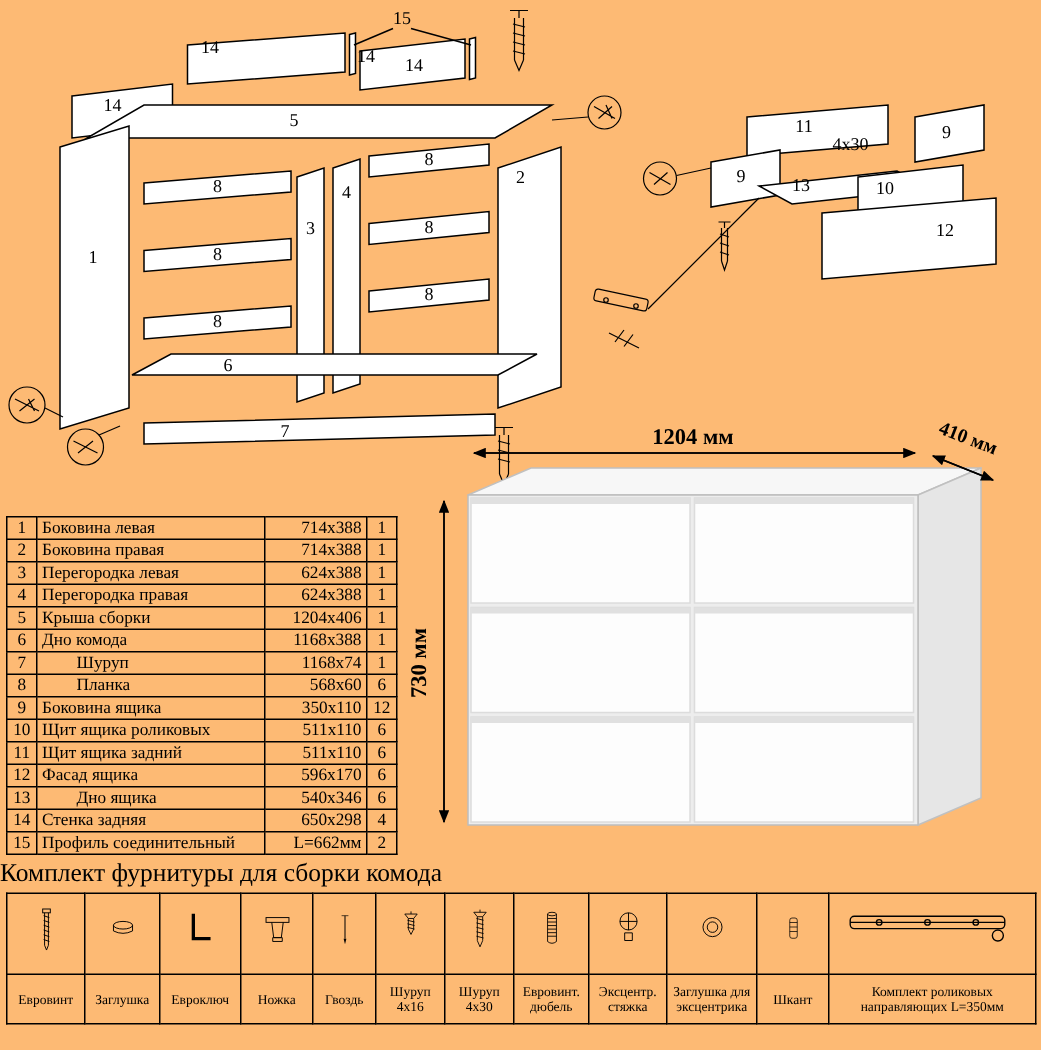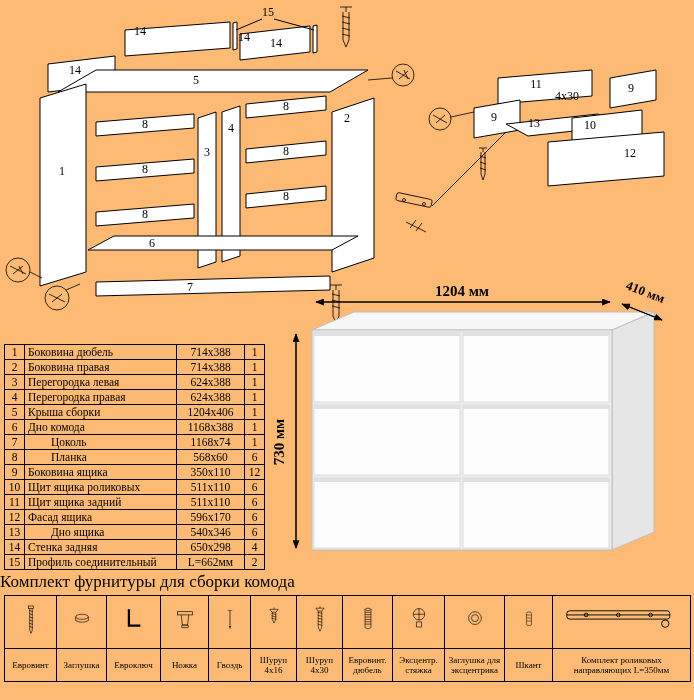--- a/index.html
+++ b/index.html
@@ -30,21 +30,21 @@
     position: absolute; left: 4px; top: 344px;
     border-collapse: collapse; table-layout: fixed;
     font-size: 11.5px;
   }
   table.parts td {
     border: 1px solid #000;
     height: 14px; line-height: 13px;
     padding: 0 3px; white-space: nowrap; overflow: hidden;
   }
   table.parts td.num  { text-align: center; padding: 0 1px; }
-  table.parts td.size { text-align: center; }
+  table.parts td.size { text-align: right; }
   table.parts td.qty  { text-align: center; padding: 0 1px; }
   table.parts td.name.indent { padding-left: 26px; }
 
   
   .kit-title {
     position: absolute; left: 0; top: 572px; width: 100%;
     text-align: left; font-size: 17px;
   }
 
   
@@ -182,21 +182,21 @@
   <table class="parts">
     <colgroup>
         <col style="width:20px">
         <col style="width:152px">
         <col style="width:68px">
         <col style="width:20px">
       </colgroup>
     <tbody>
         <tr>
       <td class="num">1</td>
-      <td class="name">Боковина дюбель</td>
+      <td class="name">Боковина левая</td>
       <td class="size">714x388</td>
       <td class="qty">1</td>
     </tr>
         <tr>
       <td class="num">2</td>
       <td class="name">Боковина правая</td>
       <td class="size">714x388</td>
       <td class="qty">1</td>
     </tr>
         <tr>
@@ -218,21 +218,21 @@
       <td class="qty">1</td>
     </tr>
         <tr>
       <td class="num">6</td>
       <td class="name">Дно комода</td>
       <td class="size">1168x388</td>
       <td class="qty">1</td>
     </tr>
         <tr>
       <td class="num">7</td>
-      <td class="name indent">Цоколь</td>
+      <td class="name indent">Шуруп</td>
       <td class="size">1168x74</td>
       <td class="qty">1</td>
     </tr>
         <tr>
       <td class="num">8</td>
       <td class="name indent">Планка</td>
       <td class="size">568x60</td>
       <td class="qty">6</td>
     </tr>
         <tr>

